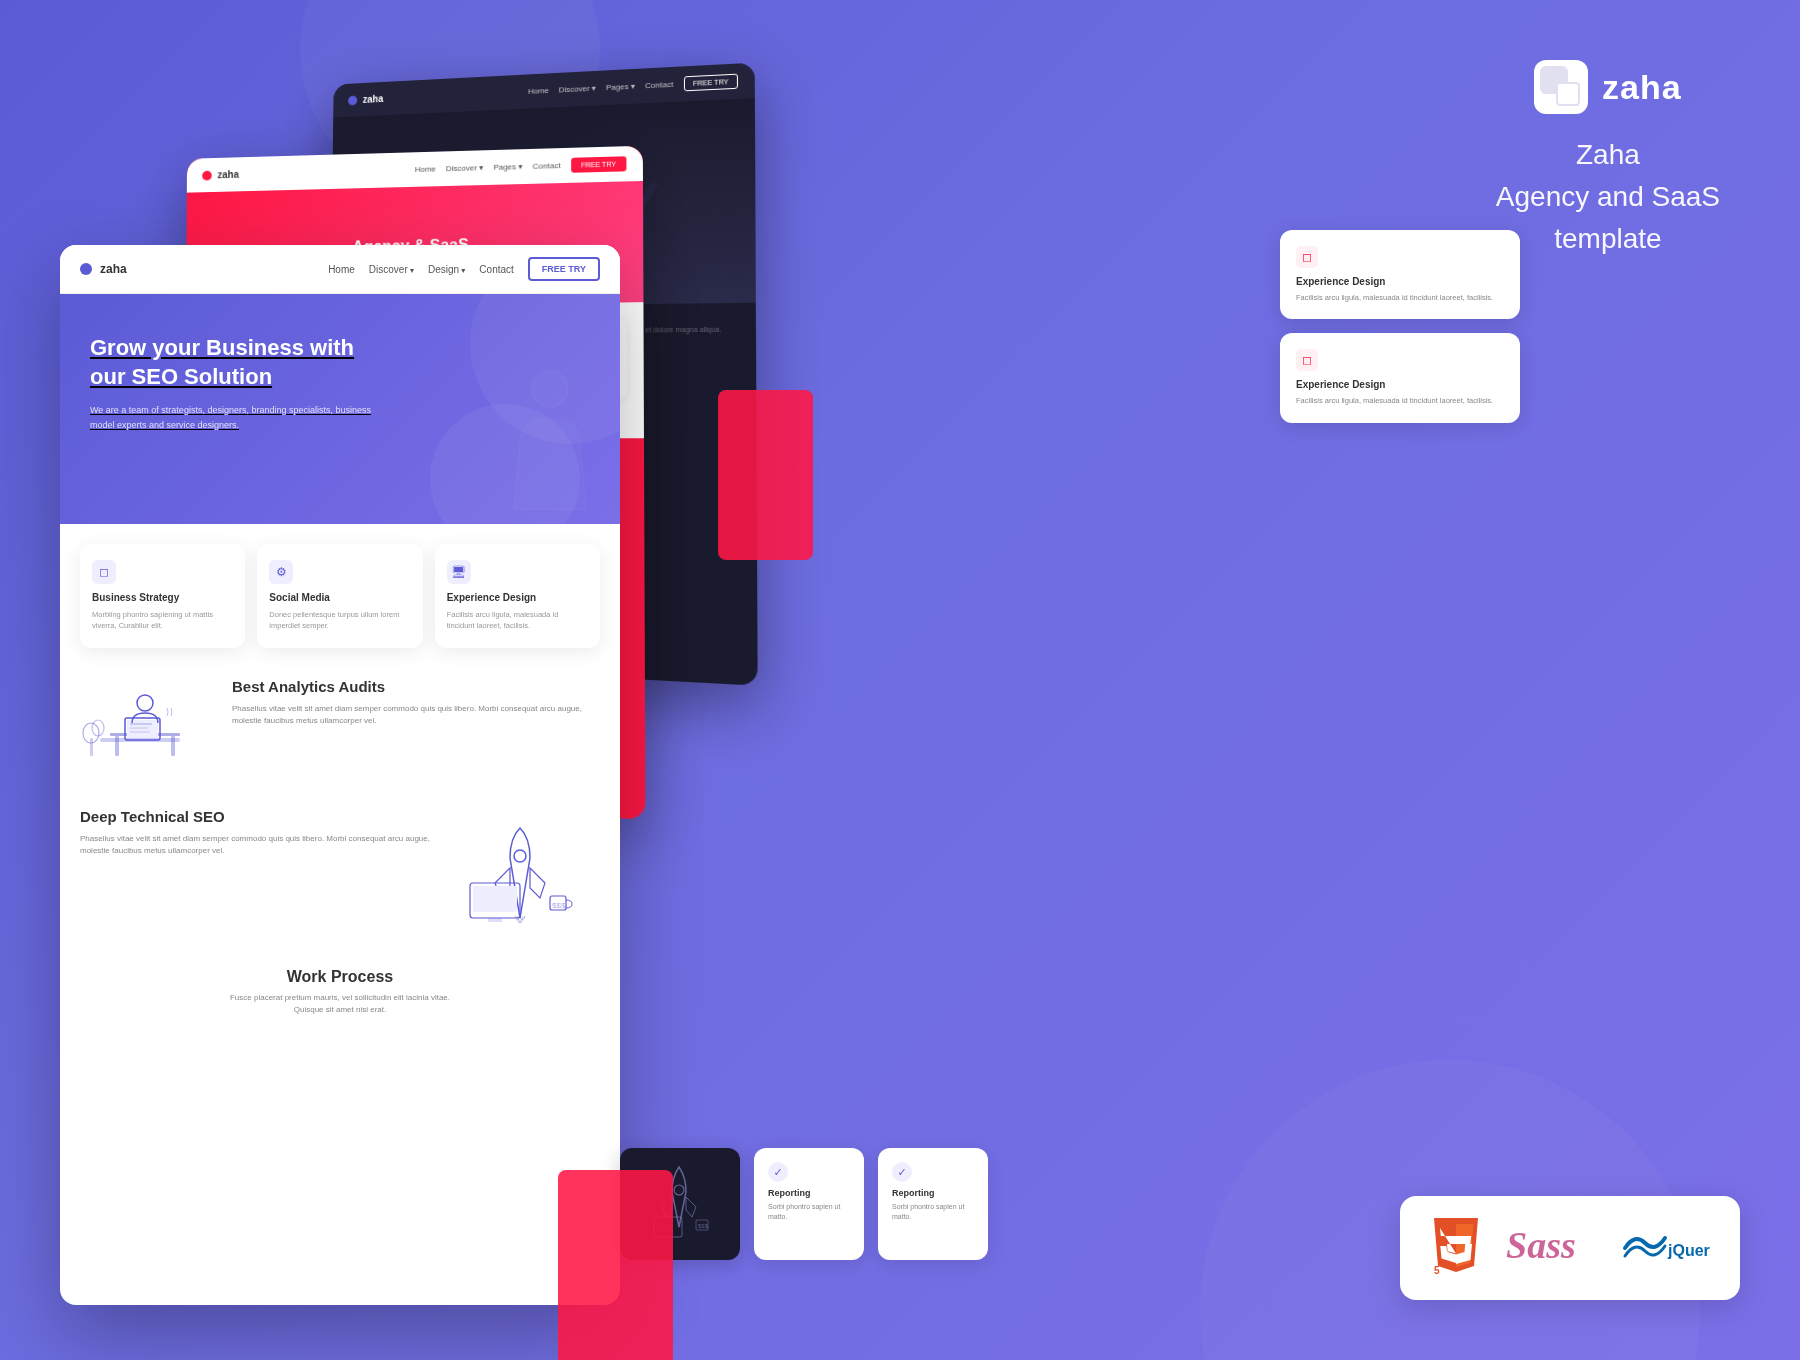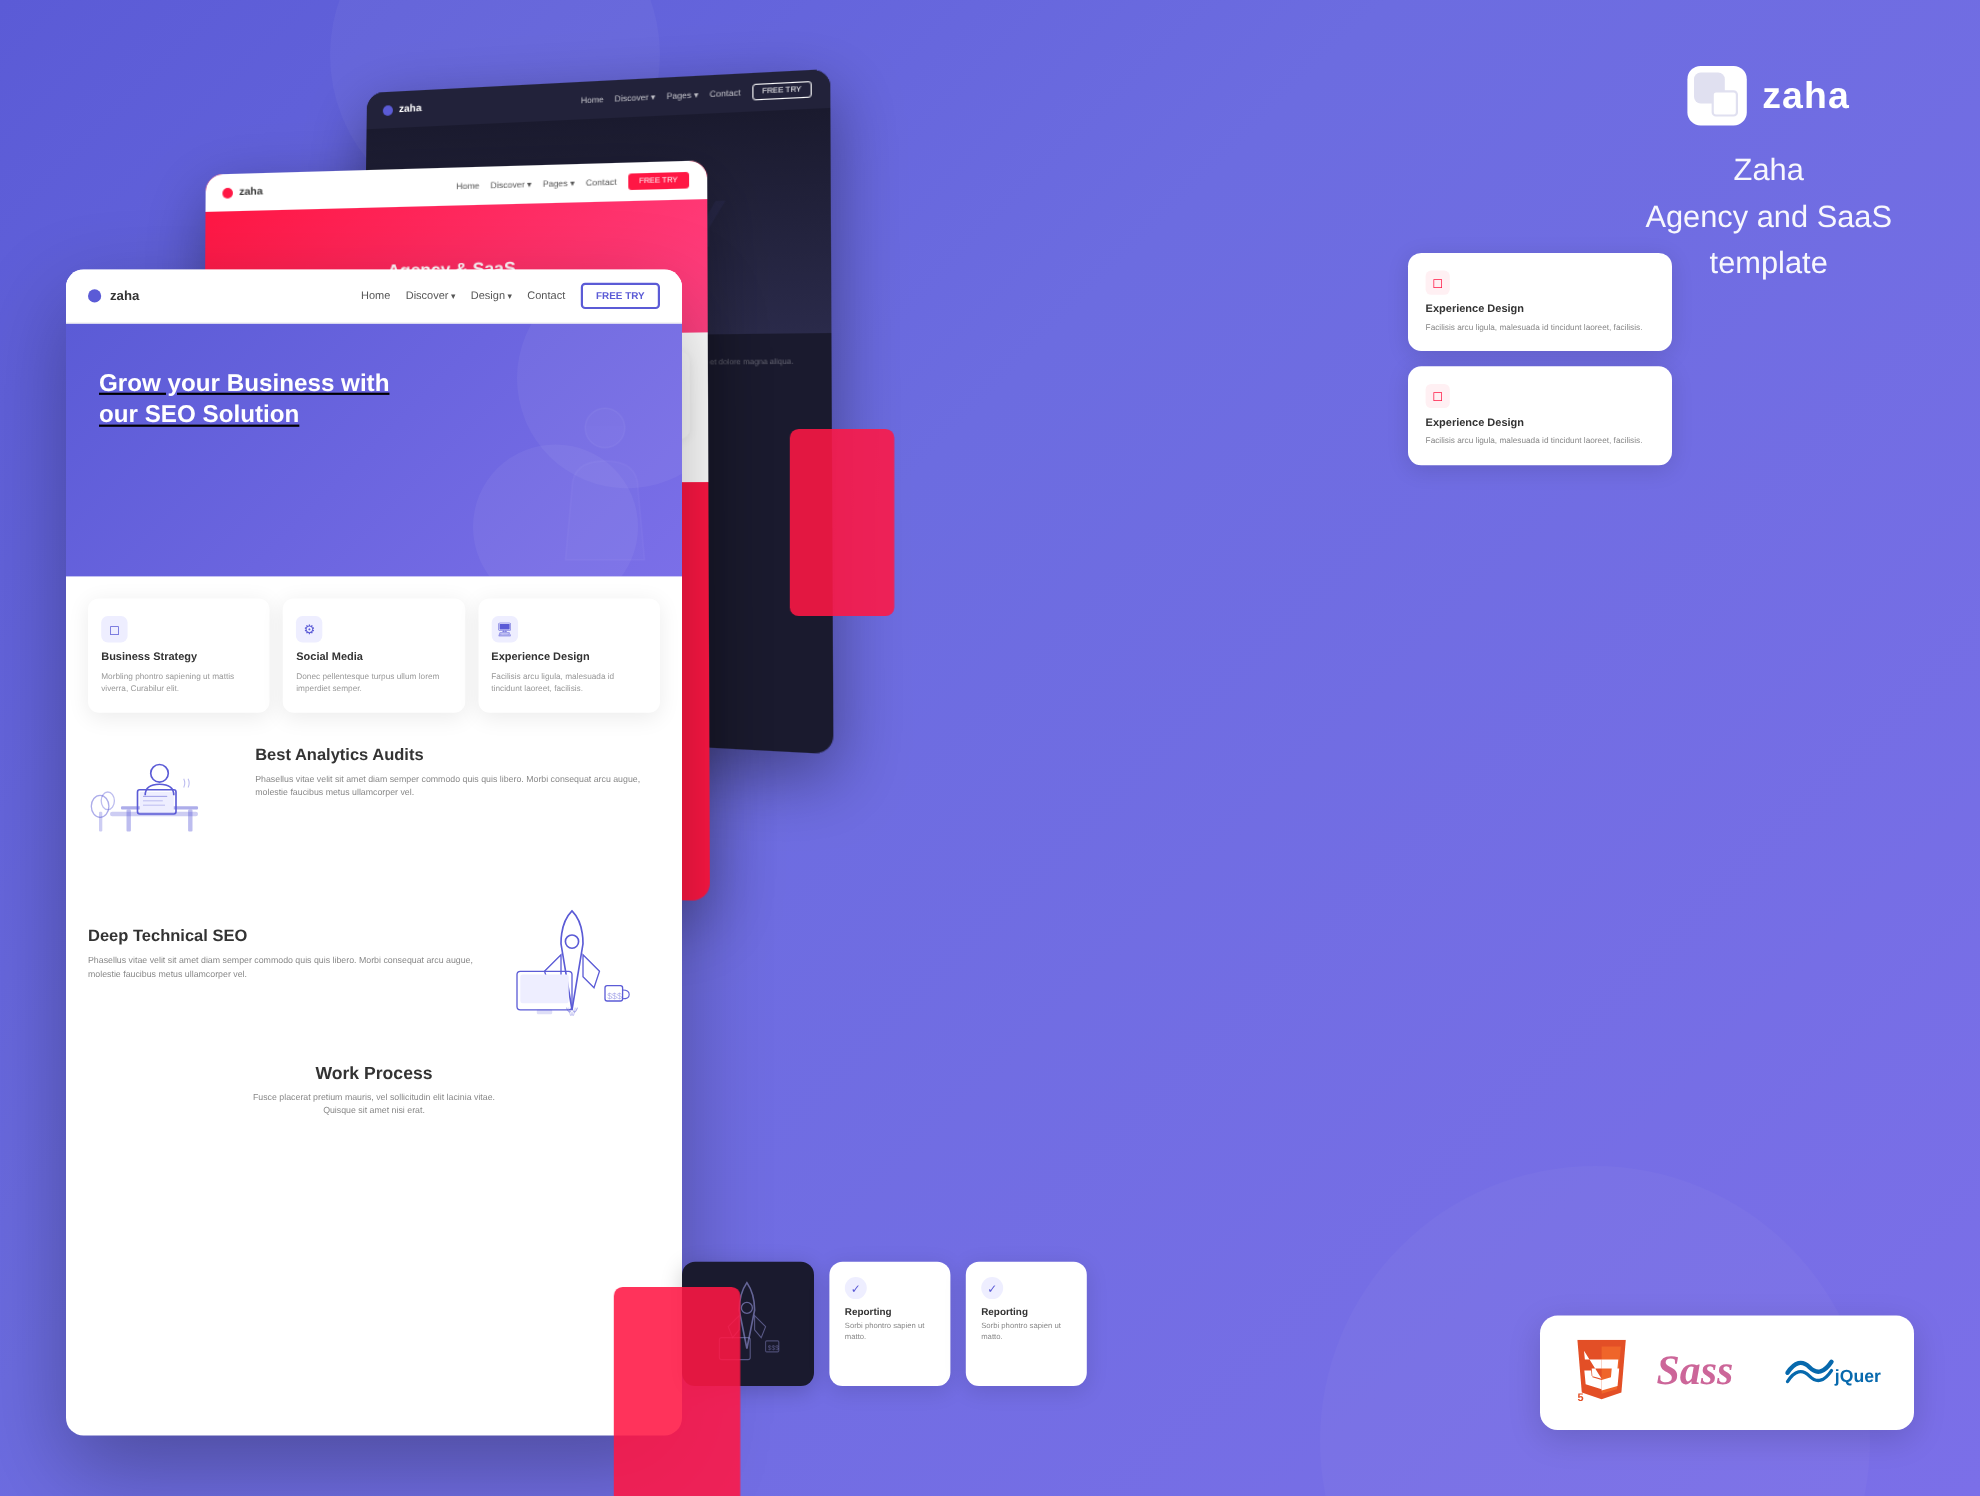--- a/index.html
+++ b/index.html
@@ -494,21 +494,21 @@
     .analytics-text {
       font-size: 8px;
       color: #888;
       line-height: 1.6;
     }
 
     
     .seo-section {
       padding: 20px 20px;
       display: flex;
-      align-items: center;
+      align-items: flex-start;
     }
     .seo-content {
       flex: 1;
     }
     .seo-title {
       font-size: 15px;
       font-weight: 800;
       color: #333;
       margin-bottom: 8px;
     }
@@ -791,20 +791,21 @@
     <div class="card-white-hero">
       <div class="hero-bg-shape"></div>
       <div class="hero-bg-shape2"></div>
 
       <svg class="hero-person" viewBox="0 0 100 160">
         <circle cx="50" cy="25" r="18" fill="rgba(255,255,255,0.15)" stroke="rgba(255,255,255,0.2)" stroke-width="1.5"></circle>
         <path d="M20,80 Q20,55 50,55 Q80,55 80,80 L86,145 L14,145 Z" fill="rgba(255,255,255,0.1)" stroke="rgba(255,255,255,0.15)" stroke-width="1.5"></path>
       </svg>
       <div style="position:relative; z-index:2; flex:1;">
         <div class="hero-title">Grow your Business with<br>our SEO Solution</div>
+        <div class="hero-subtitle">We are a team of strategists, designers, branding specialists, business<br>model experts and service designers.</div>
       </div>
     </div>
 
     <div class="feature-cards-row">
       <div class="feature-card-white">
         <div class="feature-icon-blue">◻</div>
         <div class="feature-title-white">Business Strategy</div>
         <div class="feature-text-white">Morbling phontro sapiening ut mattis viverra, Curabilur elit.</div>
       </div>
       <div class="feature-card-white">

